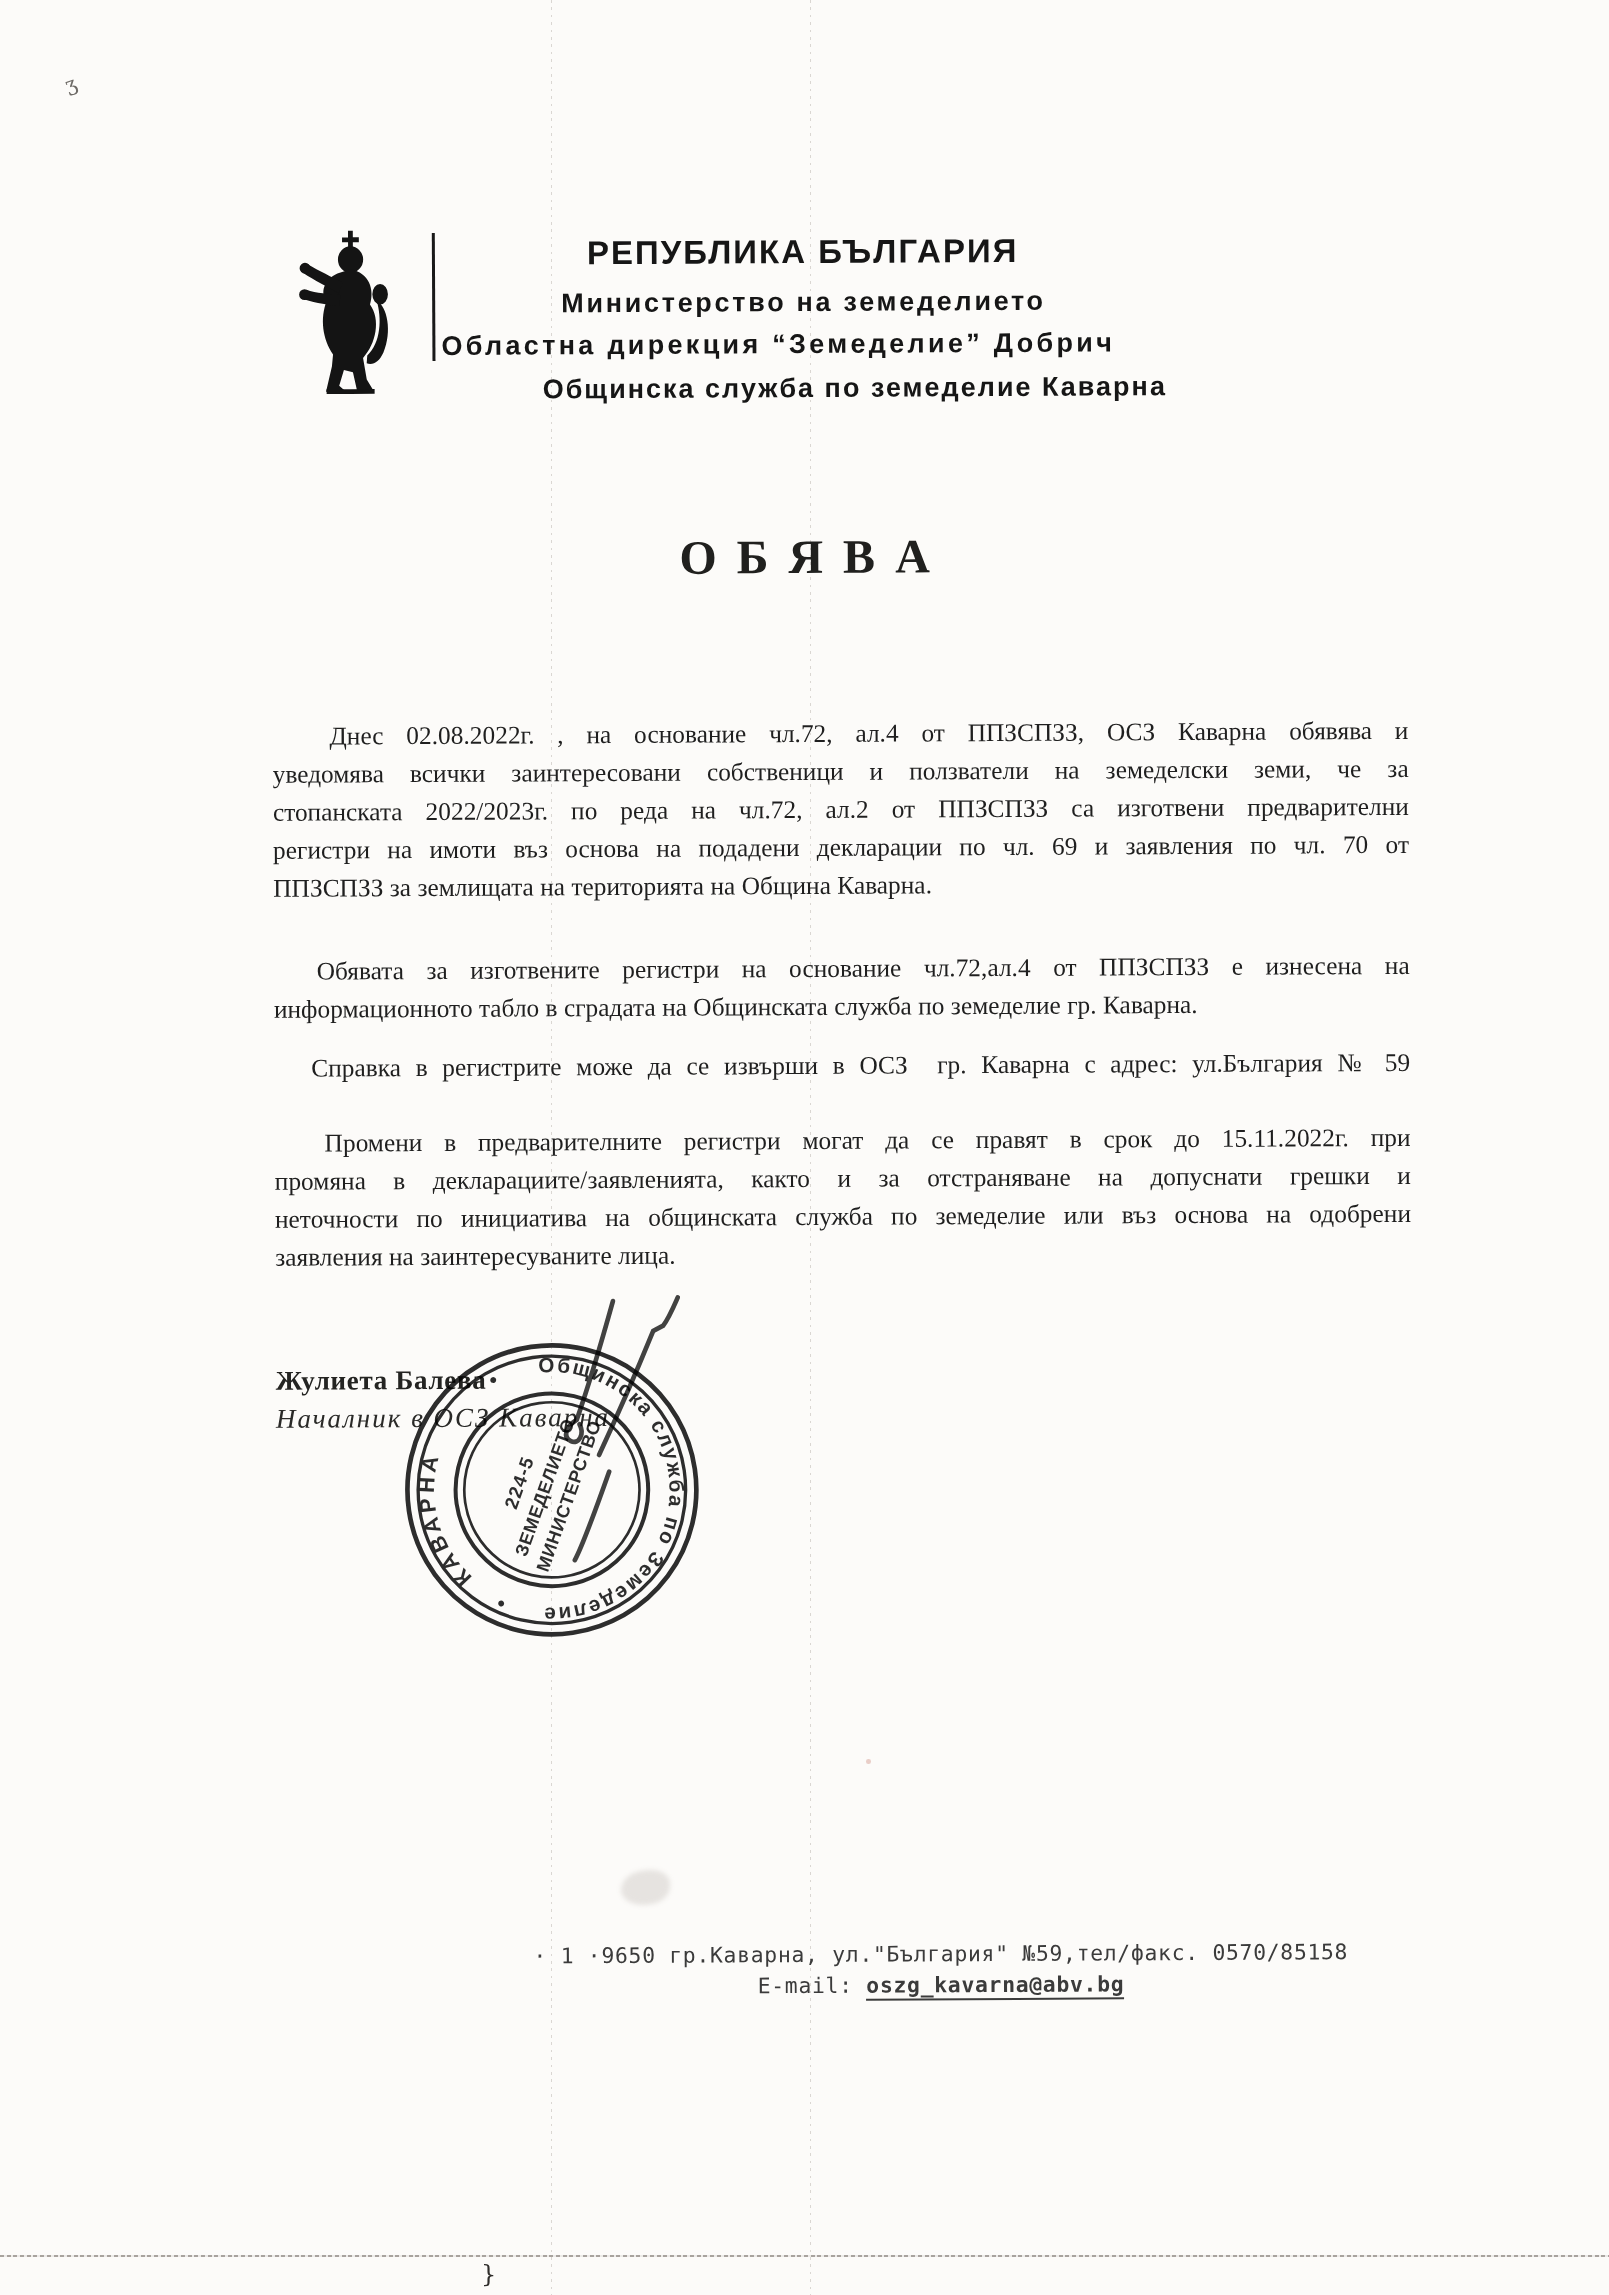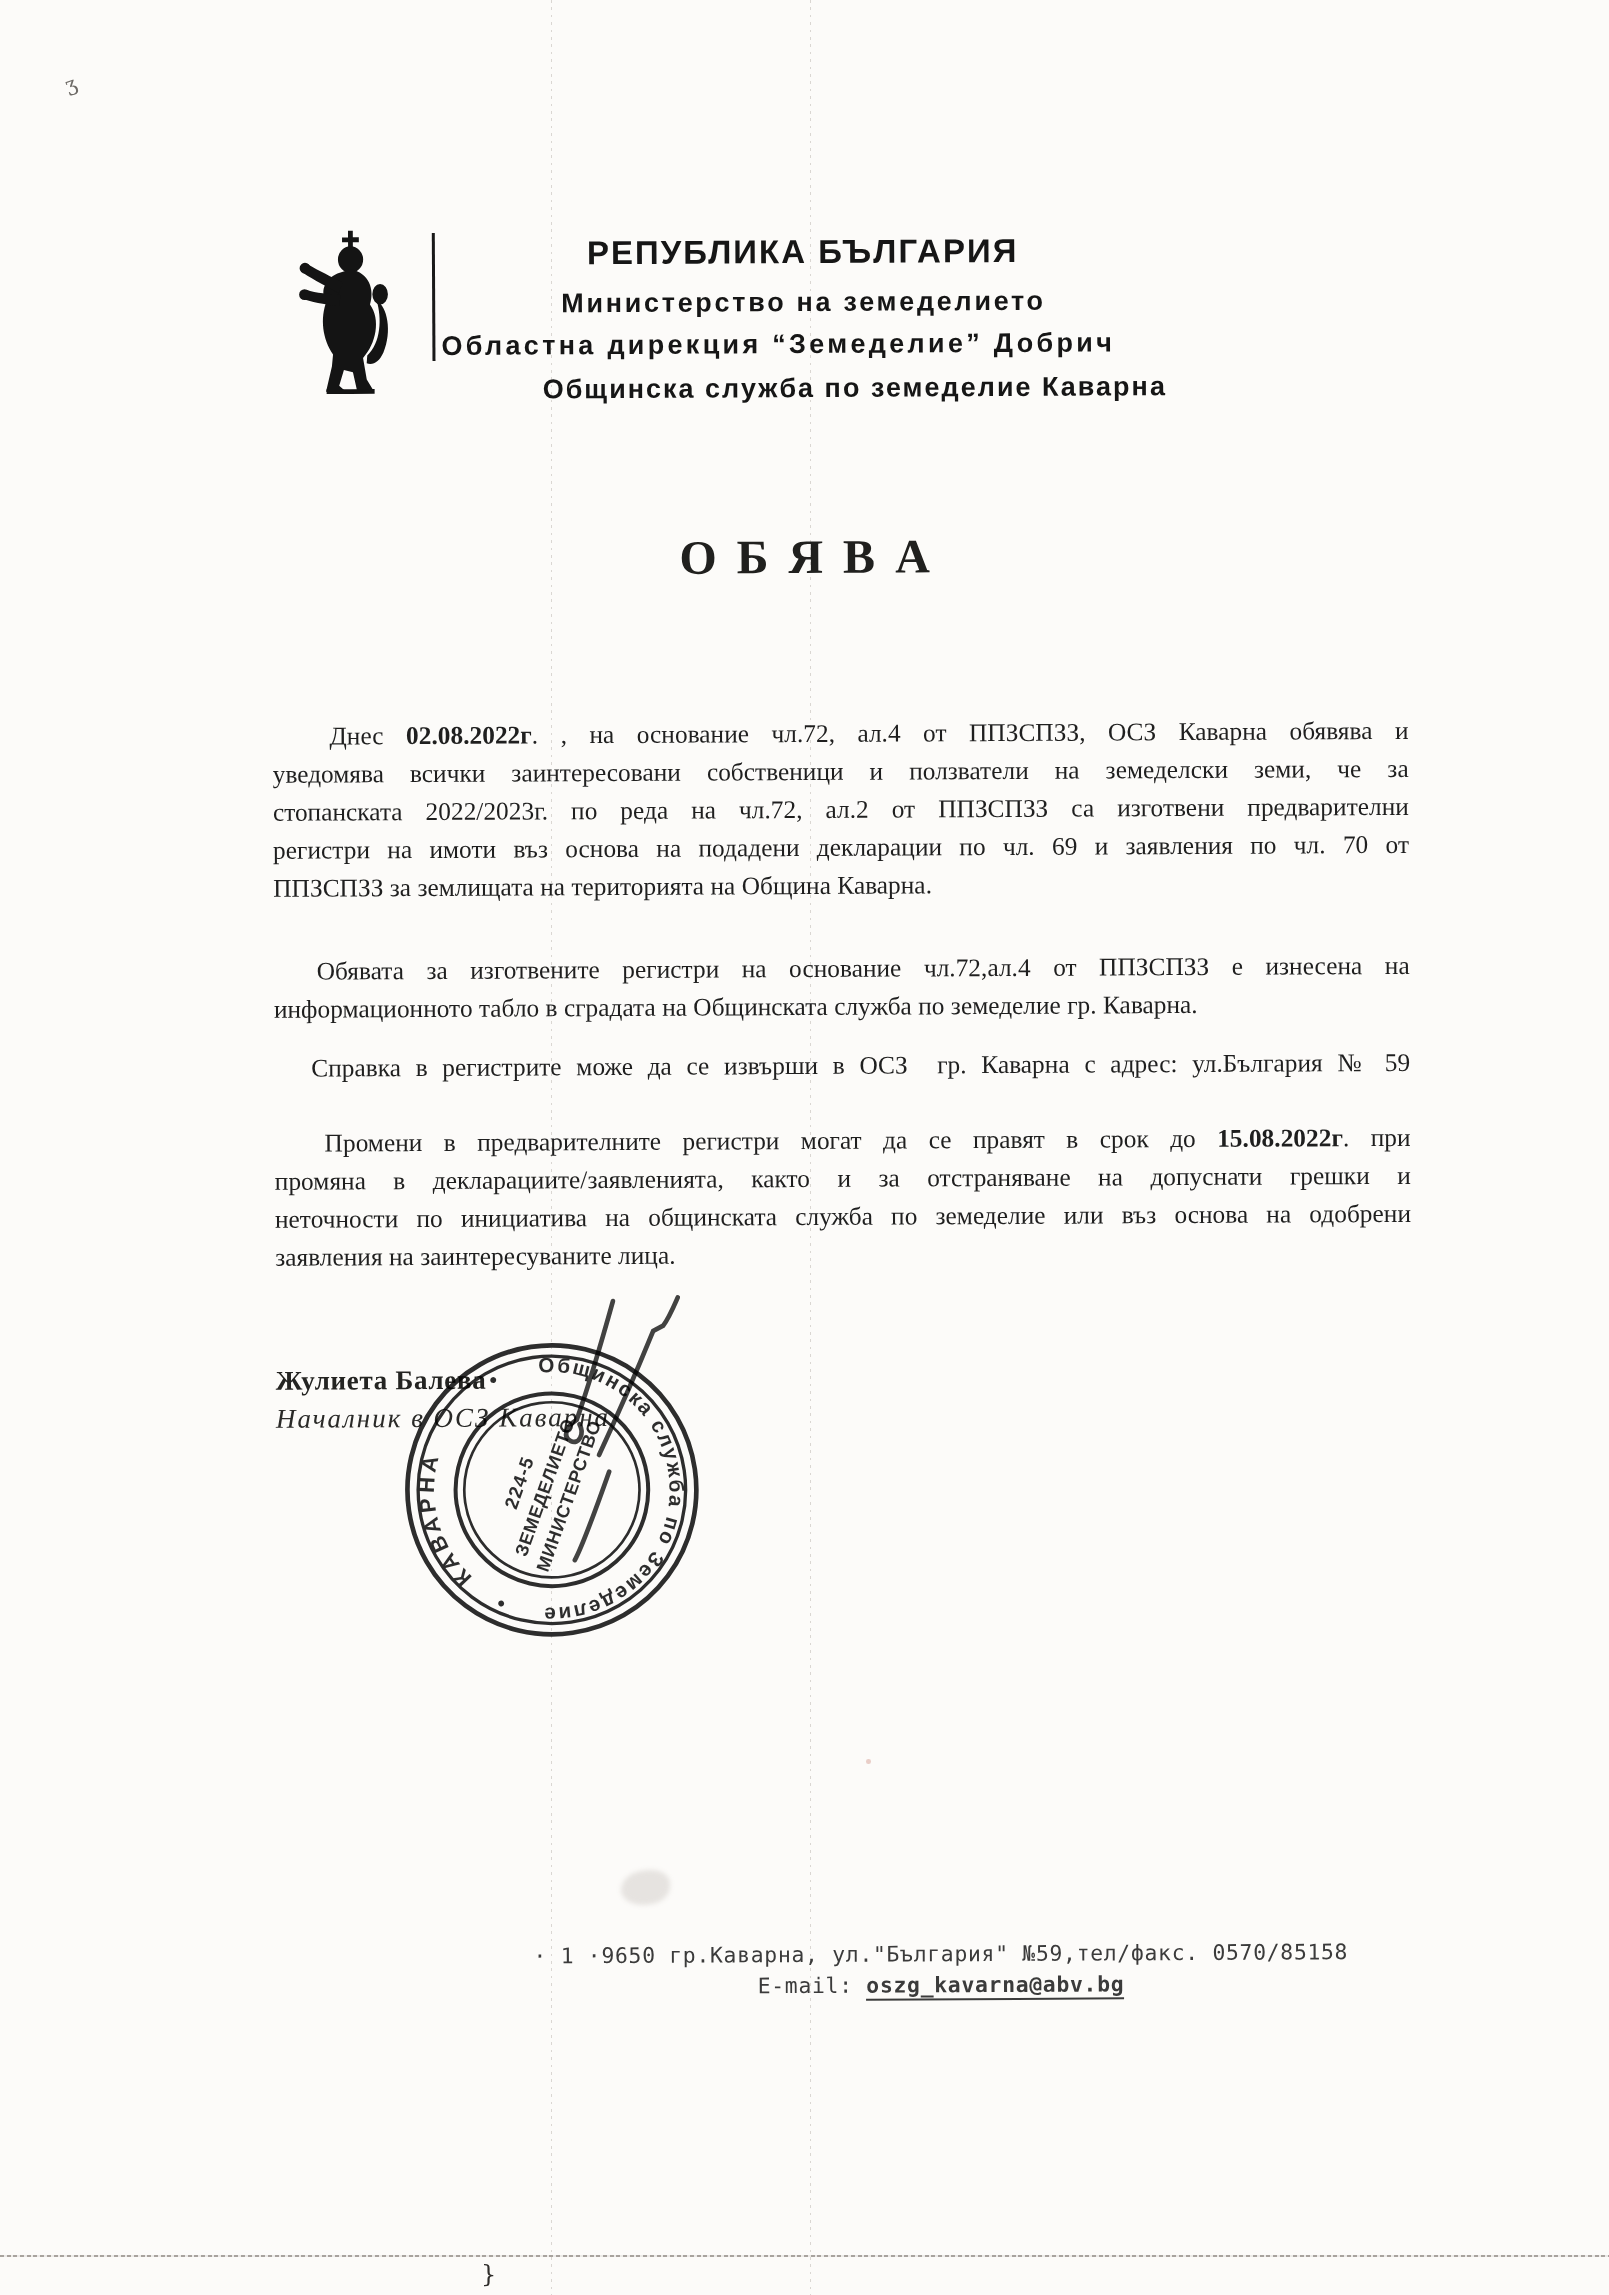--- a/index.html
+++ b/index.html
@@ -26,21 +26,21 @@
   .org3{left:445px;top:331px;font-size:27px;letter-spacing:3.3px;}
   .org4{left:546px;top:375px;font-size:27px;letter-spacing:2px;}
 
   .doc-title{position:absolute;left:809px;top:529px;transform:translateX(-50%);
        font-size:48px;font-weight:bold;letter-spacing:4px;white-space:nowrap;color:#20201e;}
 
   
   .body-block{position:absolute;left:274px;top:714px;width:1136px;font-size:25.4px;}
   .line{line-height:38px;height:38px;text-align:justify;white-space:normal;}
   .line.fill{text-align-last:justify;}
-  .line .b{font-weight:bold;}
+  .line .b{font-weight:normal;}
 
   .sig-name{position:absolute;left:274px;top:1363px;font-size:27px;font-weight:bold;letter-spacing:0.7px;color:#242422;}
   .sig-role{position:absolute;left:274px;top:1401px;font-size:27px;font-style:italic;letter-spacing:2px;color:#2a2a28;}
 
   .stamp-svg{position:absolute;left:389px;top:1328px;mix-blend-mode:multiply;opacity:.92;}
   .stamp-svg text{font-family:"Liberation Sans",sans-serif;font-weight:bold;fill:#1b1b1b;}
   .sign-svg{position:absolute;left:548px;top:1290px;mix-blend-mode:multiply;}
 
   .footer{position:absolute;left:468px;top:1939px;width:936px;text-align:center;
           font-family:"DejaVu Sans Mono",monospace;font-size:21.4px;letter-spacing:0.7px;
@@ -94,21 +94,21 @@
           <div class="line"><span>ППЗСПЗЗ за землищата на територията на Община Каварна.</span></div>
         </div>
         <div style="margin-top: 45px;">
           <div class="line fill" style="padding-left: 43px;"><span>Обявата за изготвените регистри на основание чл.72,ал.4 от ППЗСПЗЗ е изнесена на</span></div>
           <div class="line"><span>информационното табло в сградата на Общинската служба по земеделие гр. Каварна.</span></div>
         </div>
         <div style="margin-top: 21px;">
           <div class="line fill" style="padding-left: 37px;"><span>Справка в регистрите може да се извърши в ОСЗ&nbsp; гр. Каварна с адрес: ул.България № 59</span></div>
         </div>
         <div style="margin-top: 37px;">
-          <div class="line fill" style="padding-left: 50px;"><span>Промени в предварителните регистри могат да се правят в срок до </span><span class="b">15.08.2022г</span><span>. при</span></div>
+          <div class="line fill" style="padding-left: 50px;"><span>Промени в предварителните регистри могат да се правят в срок до </span><span class="b">15.11.2022г</span><span>. при</span></div>
           <div class="line fill"><span>промяна в декларациите/заявленията, както и за отстраняване на допуснати грешки и</span></div>
           <div class="line fill"><span>неточности по инициатива на общинската служба по земеделие или въз основа на одобрени</span></div>
           <div class="line"><span>заявления на заинтересуваните лица.</span></div>
         </div>
       </div>
 
     <div class="sig-name">Жулиета Балева</div>
     <div class="sig-role">Началник в ОСЗ Каварна</div>
 
     <svg class="sign-svg" width="214" height="281" viewBox="0 0 320 420">

